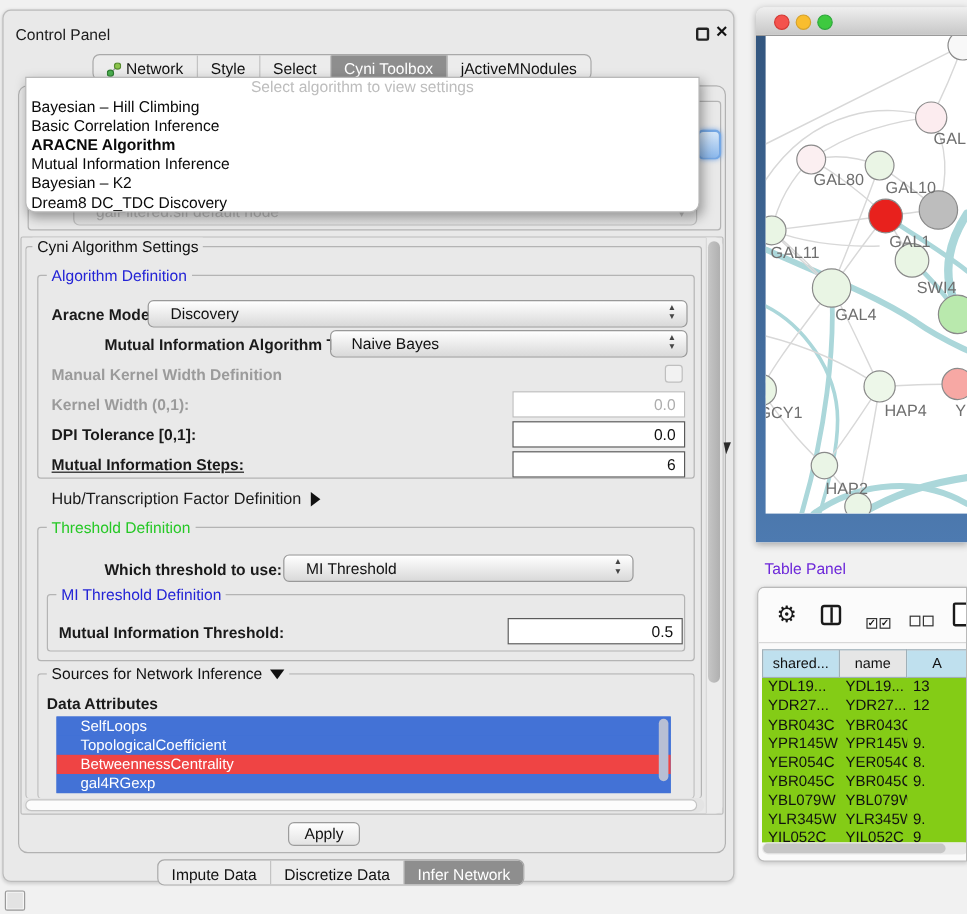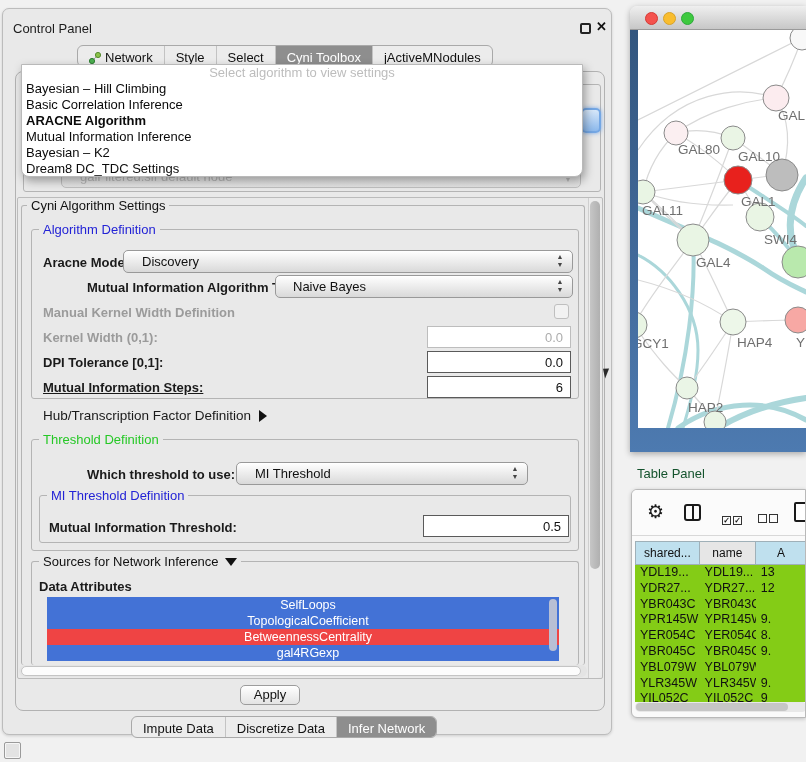--- a/index.html
+++ b/index.html
@@ -44,21 +44,21 @@
   .lbl { position:absolute; font-size:13px; font-weight:bold; color:#1a1a1a; white-space:nowrap; }
   .lbl.dis { color:#9b9b9b; }
   .plain { font-weight:normal; }
   .field { position:absolute; height:22px; background:#fff; border:1px solid #5a5a5a; font-size:13px;
     text-align:right; padding:3px 7px 0 6px; }
   .field.dis { border:1px solid #bdbdbd; color:#adadad; }
   .checkbox { position:absolute; width:15px; height:15px; border:1px solid #bfbfbf; border-radius:3px; background:#f2f2f2; }
 
   
   .attr-list { left:44px; top:588px; width:512px; height:64px; background:#4372d6; overflow:hidden; }
-  .attr-item { height:16px; line-height:16px; font-size:12.5px; color:#fff; padding-left:10px; background:#4372d6;text-align:center; }
+  .attr-item { height:16px; line-height:16px; font-size:12.5px; color:#fff; padding-left:20px; background:#4372d6; }
   .list-vsb { left:546px; top:590px; width:8px; height:52px; background:#b8bfd4; border-radius:4px; }
 
   
   .vsb-track { left:585px; top:189px; width:14px; height:480px; background:#ececec; border-left:1px solid #cfcfcf; border-radius:0 6px 6px 0; }
   .vsb-thumb { left:587px; top:192px; width:10px; height:368px; background:linear-gradient(90deg,#c6c6c6,#b0b0b0); border-radius:5px; }
   .hsb-track { left:16px; top:656px; width:568px; height:12px; background:#e4e4e4; border-radius:6px; }
   .hsb-thumb { left:18px; top:657px; width:560px; height:10px; background:#fcfcfc; border:1px solid #c4c4c4; border-radius:5px; }
 
   .apply-btn { left:237px; top:676px; width:60px; height:20px; border:1px solid #9c9c9c; border-radius:5px;
     background:linear-gradient(#ffffff,#e3e3e3); font-size:13px; text-align:center; line-height:18px; }
@@ -73,21 +73,21 @@
   
   .net-window { left:630px; top:6px; width:176px; height:446px; border-radius:7px 0 0 0; overflow:hidden;
     box-shadow:0 2px 6px rgba(0,0,0,.3); }
   .net-titlebar { position:absolute; left:0; top:0; width:176px; height:24px;
     background:linear-gradient(#efefef,#c7c7c7); border-bottom:1px solid #9a9a9a; border-radius:7px 0 0 0; }
   .tl { position:absolute; top:6px; width:13px; height:13px; border-radius:50%; }
   .net-frame { position:absolute; left:0; top:24px; width:176px; height:422px; background:linear-gradient(#33567f,#4d7ab0); }
   .net-canvas { position:absolute; left:8px; top:24px; width:168px; height:398px; background:#fff; overflow:hidden; }
 
   
-  .tp-title { left:637px; top:466px; font-size:13px; color:#14532d; }
+  .tp-title { left:637px; top:466px; font-size:13px; color:#6d28d9; }
   .tp-window { left:631px; top:489px; width:175px; height:229px; background:#fafafa; border:1px solid #b9b9b9;
     border-radius:6px 0 0 6px; box-shadow:0 1px 4px rgba(0,0,0,.2); overflow:hidden; }
   .tp-toolbar { position:absolute; left:0; top:0; width:175px; height:46px; background:#fbfbfb; border-bottom:1px solid #d8d8d8; }
   .gear { position:absolute; left:15px; top:10px; font-size:19px; color:#1a1a1a; }
   .split-ic { position:absolute; left:52px; top:14px; width:17px; height:17px; border:2px solid #1a1a1a; border-radius:3px; }
   .split-ic::after { content:""; position:absolute; left:6px; top:0; width:2px; height:13px; background:#1a1a1a; }
   .cb-pair { position:absolute; top:19px; }
   .cb { display:inline-block; width:9px; height:9px; border:1.5px solid #333; margin-right:2px; font-size:8px; line-height:8px; font-weight:bold; text-align:center; color:#111; }
   .file-ic { position:absolute; left:162px; top:12px; width:16px; height:20px; border:2px solid #1a1a1a; border-radius:2px; background:#fff; }
   .tbl-head { position:absolute; left:3px; top:51px; width:172px; height:24px; display:flex; }
@@ -228,21 +228,21 @@
     </div>
 
   <div class="abs popup">
     <div class="popup-ph">Select algorithm to view settings</div>
     <div id="algo-list">
         <div class="popup-item">Bayesian – Hill Climbing</div>
         <div class="popup-item">Basic Correlation Inference</div>
         <div class="popup-item bold">ARACNE Algorithm</div>
         <div class="popup-item">Mutual Information Inference</div>
         <div class="popup-item">Bayesian – K2</div>
-        <div class="popup-item">Dream8 DC_TDC Settings</div>
+        <div class="popup-item">Dream8 DC_TDC Discovery</div>
       </div>
   </div>
 </div>
 
 <div class="abs net-window">
   <div class="net-titlebar">
     <div class="tl" style="left: 15px; border: 1px solid rgb(211, 58, 53); background: rgb(244, 82, 77);"></div>
     <div class="tl" style="left: 33px; border: 1px solid rgb(214, 162, 43); background: rgb(249, 189, 46);"></div>
     <div class="tl" style="left: 51px; border: 1px solid rgb(46, 168, 60); background: rgb(62, 201, 63);"></div>
   </div>

